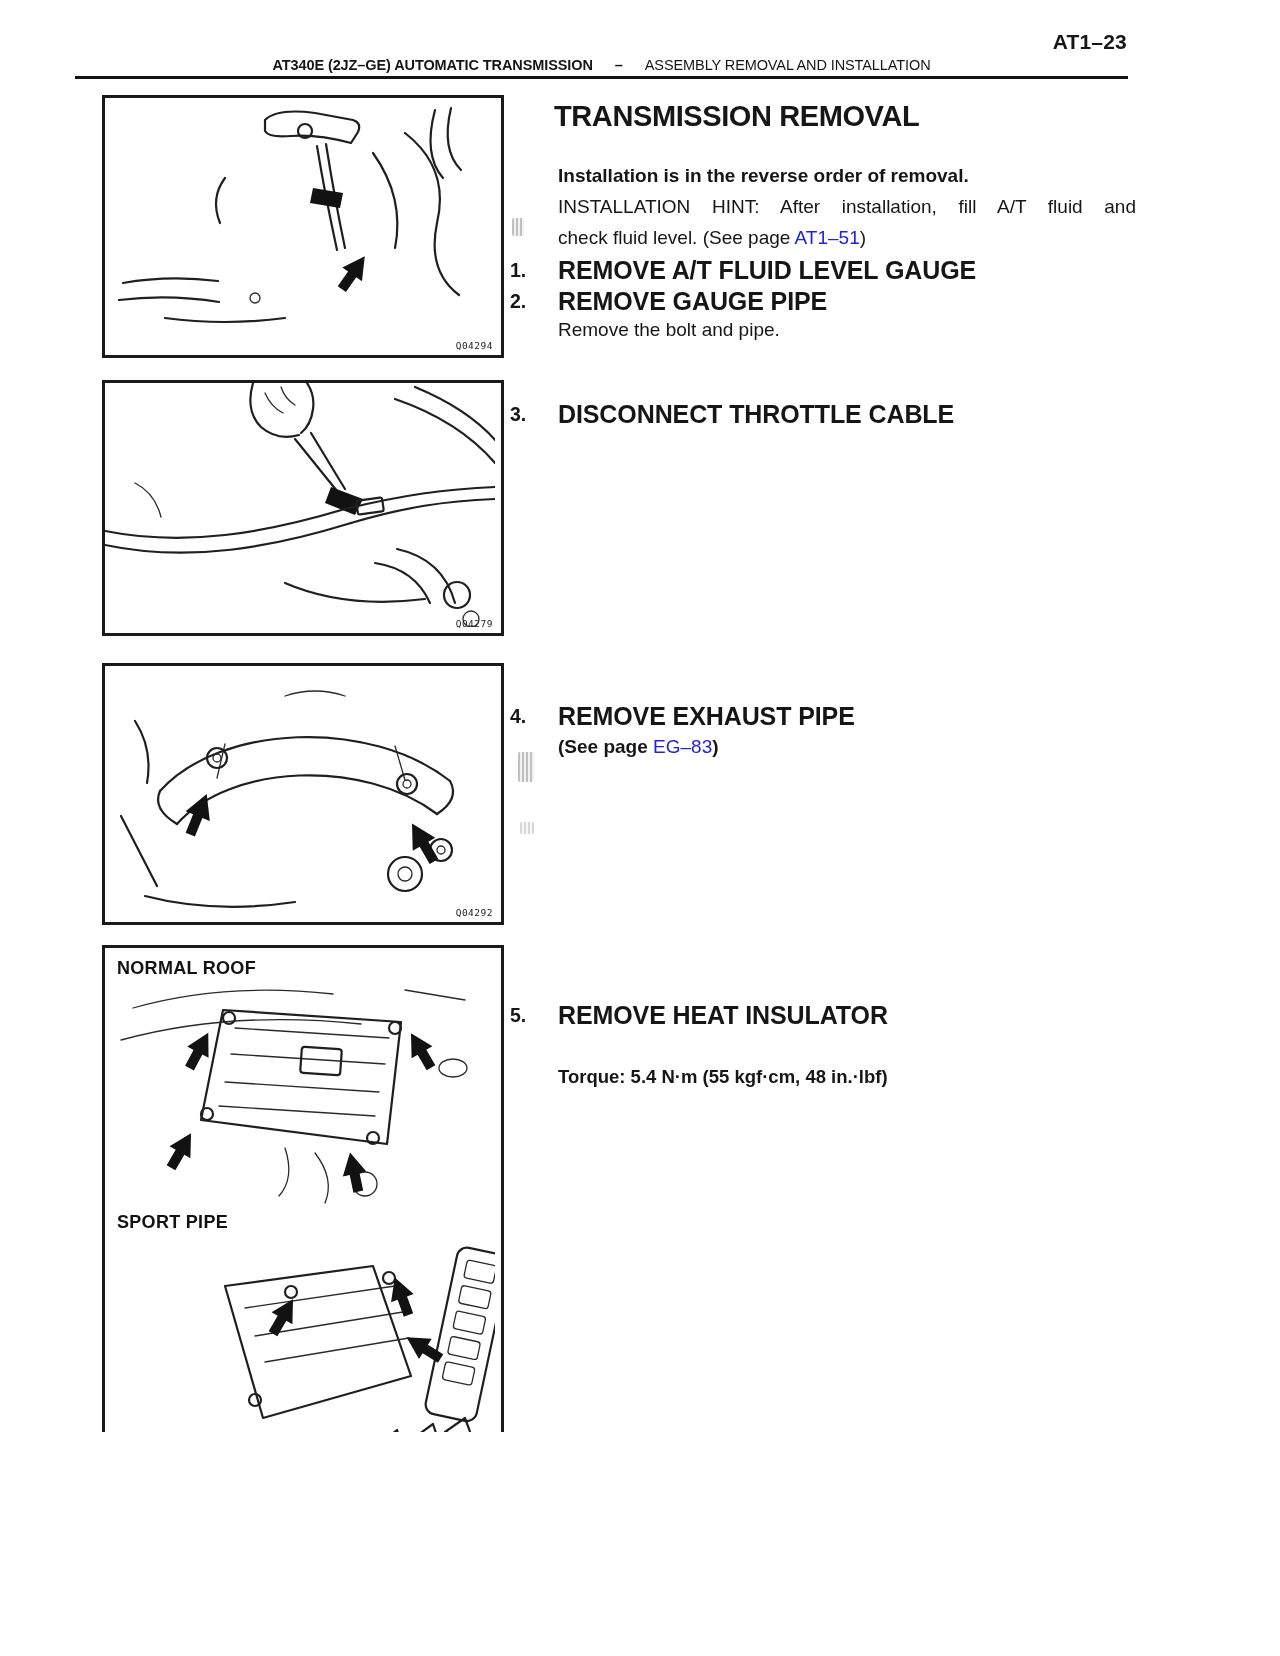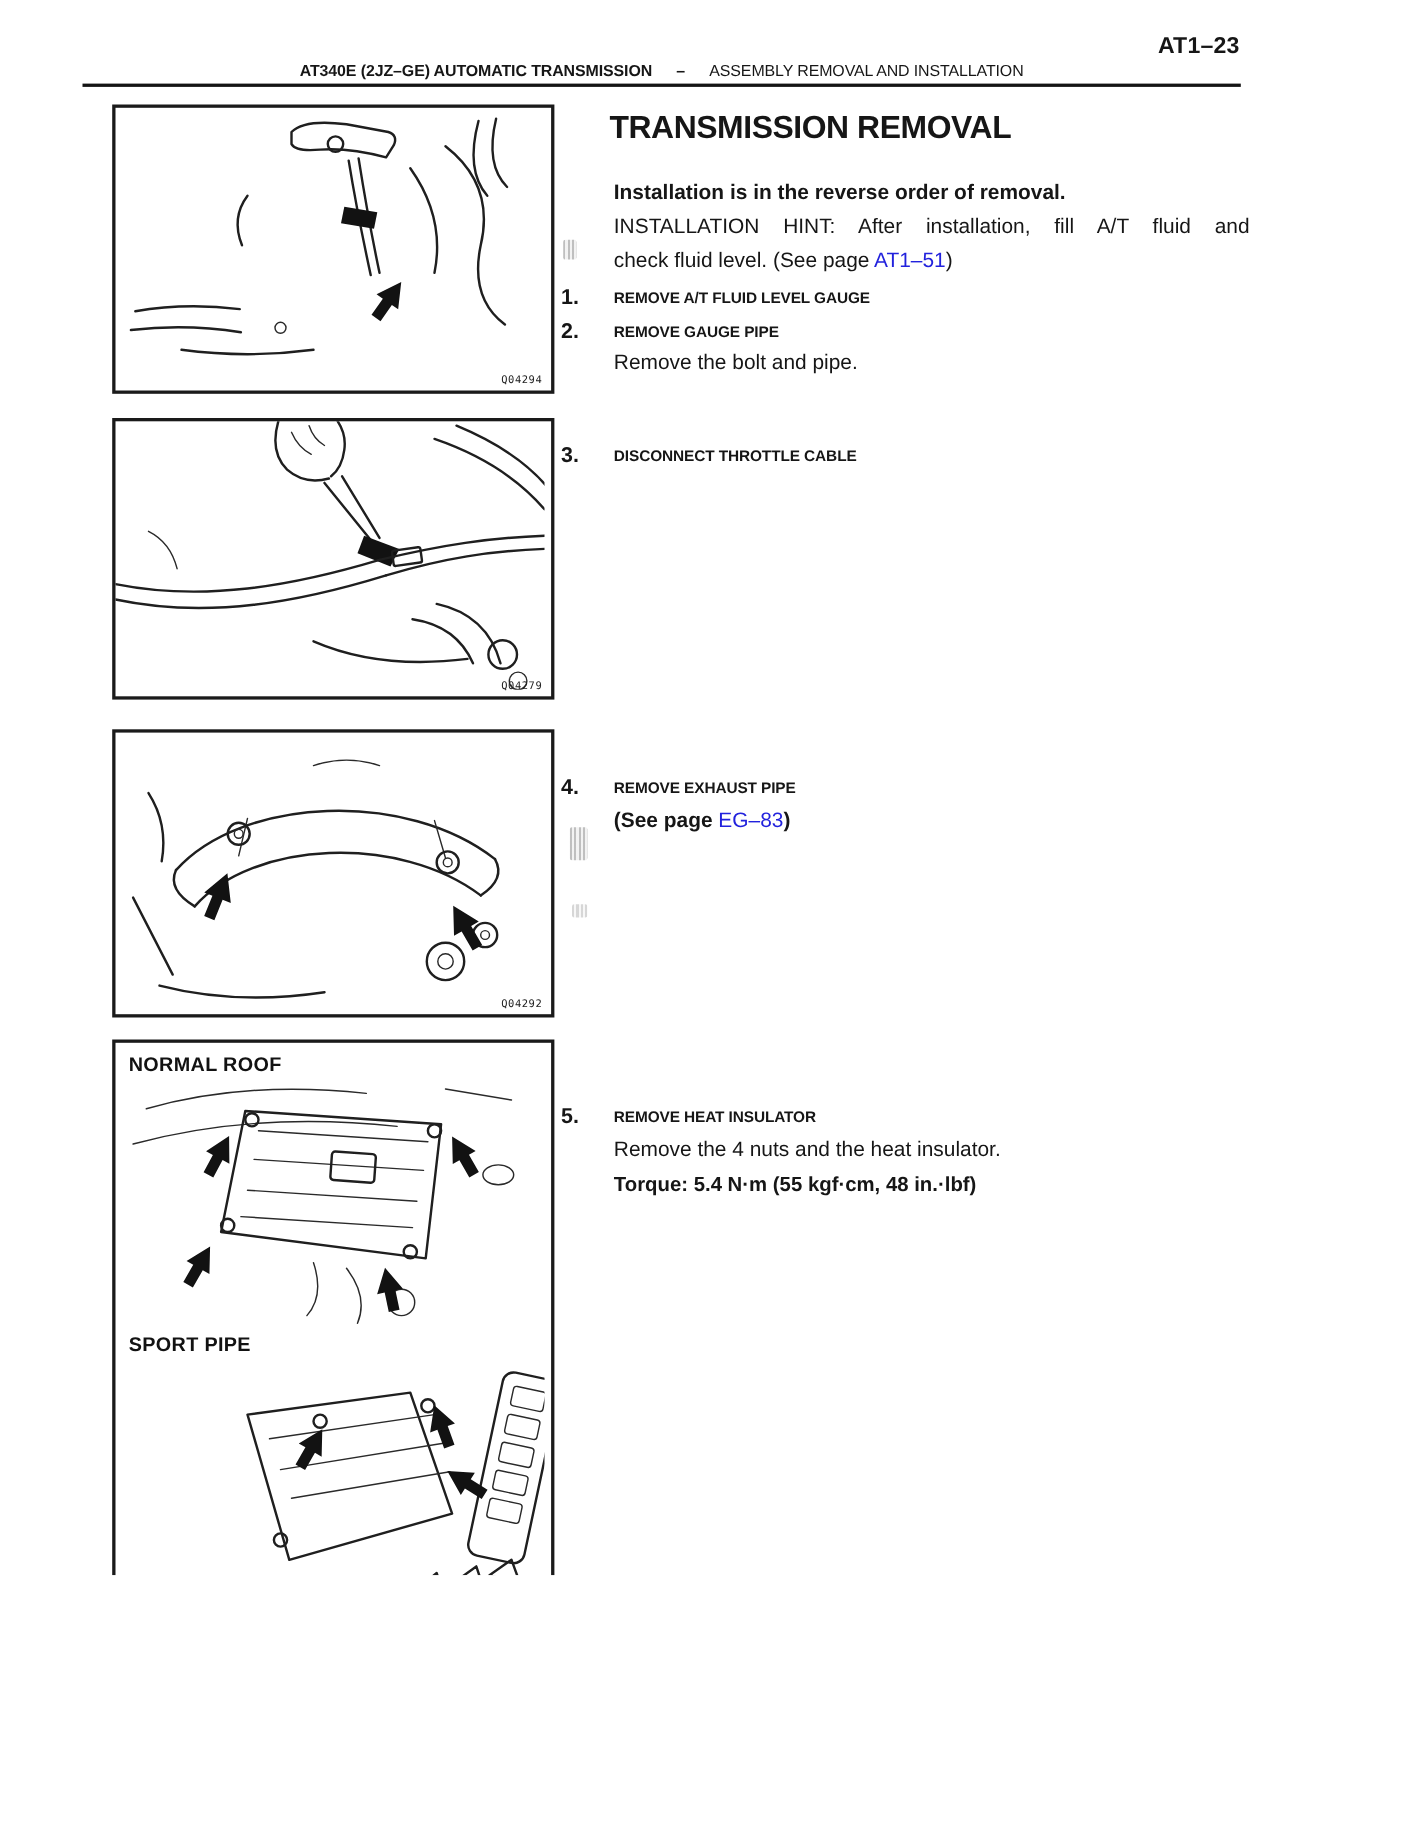--- a/index.html
+++ b/index.html
@@ -25,21 +25,21 @@
   
   .intro { position:absolute; left:558px; top:160px; width:578px; font-size:19px; }
   .intro .ln { display:block; height:31px; line-height:31px; white-space:nowrap; }
   .intro .b { font-weight:bold; }
   .intro .just { white-space:normal; text-align:justify; text-align-last:justify; }
   .xref { color:var(--link-color,#2222dd); text-decoration:none; }
 
   
   .step-row { position:absolute; left:510px; width:640px; display:flex; line-height:28px; }
   .step-num { width:48px; flex:0 0 48px; font-size:19.5px; font-weight:bold; }
-  .step-heading { font-size:14px; font-weight:bold; letter-spacing:-0.1px; white-space:nowrap;text-align:center; }
+  .step-heading { font-size:25px; font-weight:bold; letter-spacing:-0.1px; white-space:nowrap;text-align:center; }
   .step-sub { position:absolute; left:558px; font-size:19px; line-height:28px; white-space:nowrap; }
   .step-sub.b { font-weight:bold; }
 
   
   .figbox { position:absolute; left:102px; width:396px; border:3px solid #1a1a1a; background:#fff; }
   .figbox svg { position:absolute; left:0; top:0; }
   .figbox svg .ln { fill:none; stroke:#1f1f1f; stroke-width:2.2; stroke-linecap:round; stroke-linejoin:round; }
   .figbox svg .thin { fill:none; stroke:#2a2a2a; stroke-width:1.3; stroke-linecap:round; }
   .figbox svg .solid { fill:#121212; stroke:none; }
   .figcode {
@@ -92,21 +92,20 @@
   <div class="step-row" style="top:702px">
     <span class="step-num">4.</span>
     <span class="step-heading">REMOVE EXHAUST PIPE</span>
   </div>
   <div class="step-sub b" style="top:733px"><span>(See page </span><a href="#" class="xref" style="font-weight:normal">EG–83</a><span>)</span></div>
 
   <div class="step-row" style="top:1001px">
     <span class="step-num">5.</span>
     <span class="step-heading">REMOVE HEAT INSULATOR</span>
   </div>
-  <div class="step-sub" style="top:1032px">Remove the 4 nuts and the heat insulator.</div>
   <div class="step-sub b" style="top:1063px; font-size:18.5px">Torque: 5.4 N·m (55 kgf·cm, 48 in.·lbf)</div>
 
   <div class="smudge" style="left:512px; top:218px; width:12px; height:18px;"></div>
   <div class="smudge" style="left:518px; top:752px; width:16px; height:30px;"></div>
   <div class="smudge" style="left:520px; top:822px; width:14px; height:12px; opacity:0.35;"></div>
 
   <div class="figbox" style="top:95px; height:257px;">
     <svg width="390" height="251" viewBox="0 0 390 251">
       <path class="ln" d="M160,22 q12,-12 50,-7 l38,7 q9,3 5,12 l-7,11 q-34,-9 -60,-7 q-22,2 -26,-5 z"></path>
       <circle class="ln" cx="200" cy="33" r="7"></circle>

